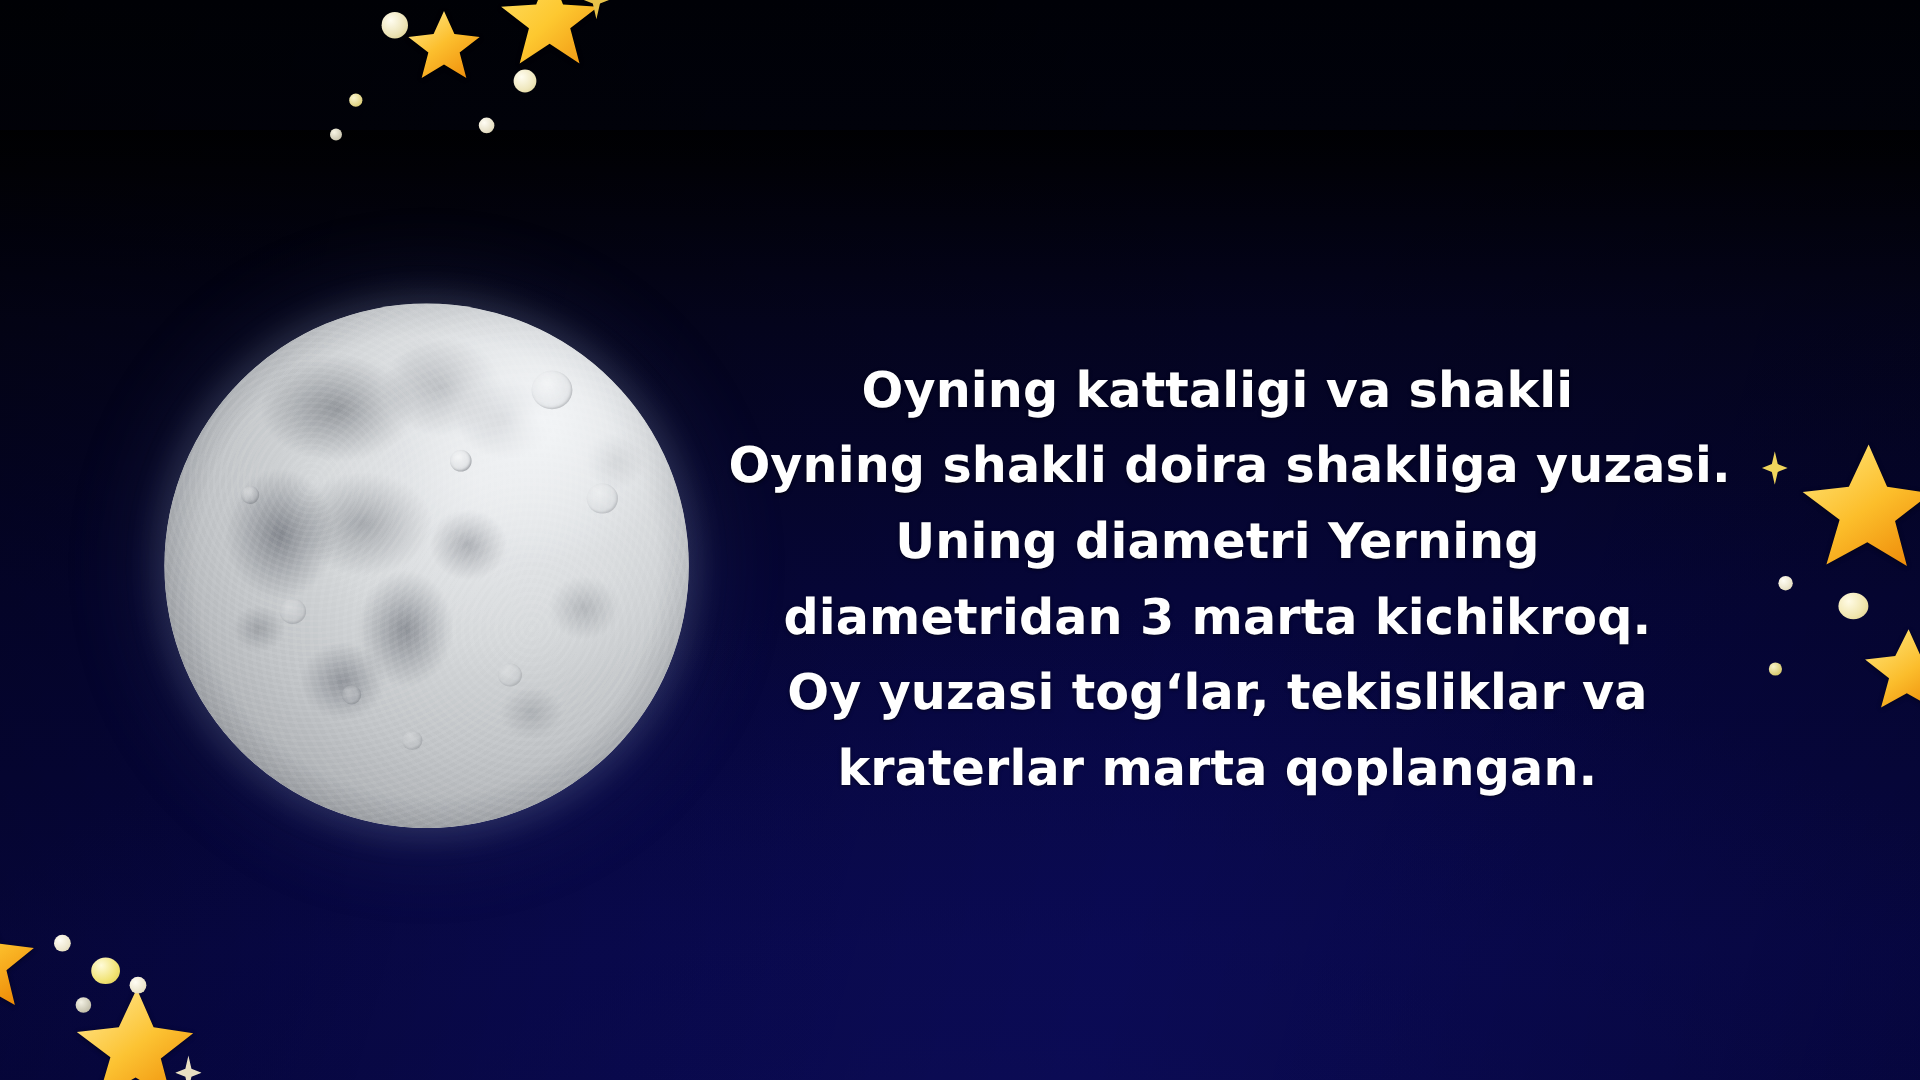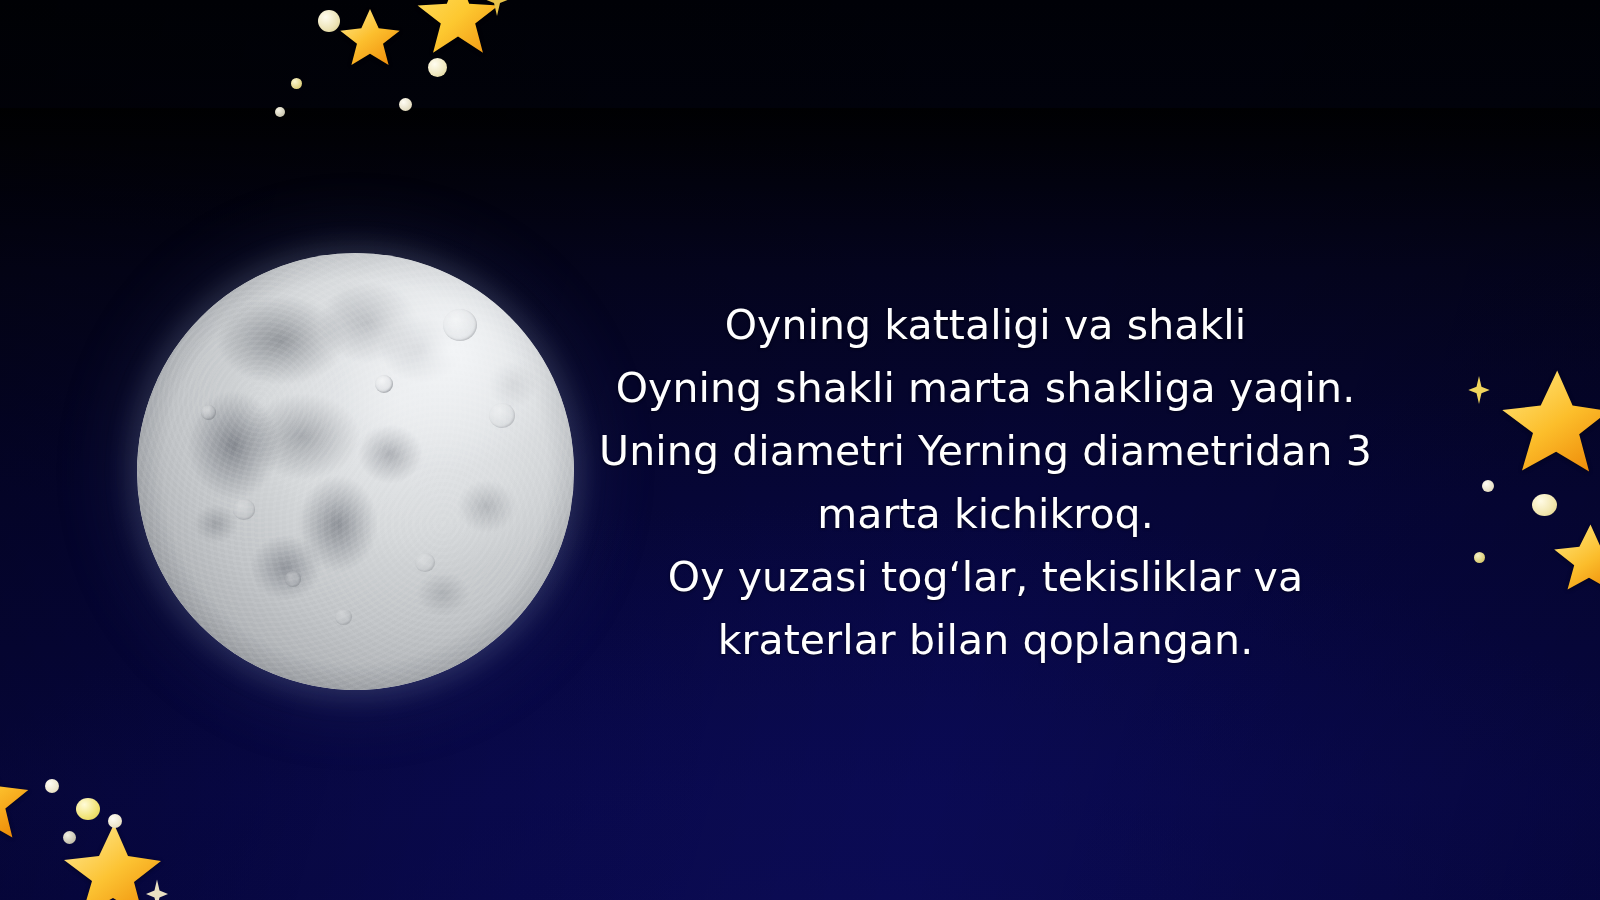--- a/index.html
+++ b/index.html
@@ -90,28 +90,28 @@
   .crater {
     position: absolute;
     border-radius: 50%;
     background: radial-gradient(circle at 38% 32%, rgba(255,255,255,0.55), rgba(160,164,170,0.18) 60%, rgba(90,94,102,0.28) 100%);
     box-shadow: inset -1px -1px 2px rgba(70,74,82,0.5);
   }
 
   
   .text-block {
     position: absolute;
-    left: 578px;
+    left: 607px;
     top: 294px;
     width: 815px;
     text-align: center;
     color: #ffffff;
     font-size: 41px;
     line-height: 63px;
-    font-weight: 400;
+    font-weight: 700;
     letter-spacing: 0.1px;
     text-shadow: 0 1px 3px rgba(0,0,0,0.55);
     white-space: nowrap;
   }
   .text-line { display: block; }
   .text-line.wrapped { white-space: normal; }
 
   
   .decor { position: absolute; pointer-events: none; }
   .star-shape {
@@ -237,18 +237,18 @@
       <div class="crater" style="left:96px;top:246px;width:22px;height:21px;opacity:.42;"></div>
       <div class="crater" style="left:148px;top:318px;width:16px;height:16px;opacity:.5;"></div>
       <div class="crater" style="left:278px;top:300px;width:20px;height:19px;opacity:.38;"></div>
       <div class="crater" style="left:64px;top:152px;width:15px;height:15px;opacity:.6;"></div>
       <div class="crater" style="left:198px;top:356px;width:17px;height:16px;opacity:.4;"></div>
     </div>
   </div>
 
   <div class="text-block">
     <span class="text-line">Oyning kattaligi va shakli</span>
-    <span class="text-line">Oyning shakli marta shakliga yaqin.</span>
+    <span class="text-line">Oyning shakli doira shakliga yuzasi.</span>
     <span class="text-line wrapped">Uning diametri Yerning diametridan 3 marta kichikroq.</span>
-    <span class="text-line wrapped">Oy yuzasi togʻlar, tekisliklar va kraterlar bilan qoplangan.</span>
+    <span class="text-line wrapped">Oy yuzasi togʻlar, tekisliklar va kraterlar marta qoplangan.</span>
   </div>
 
 </div>
 
 </body></html>

